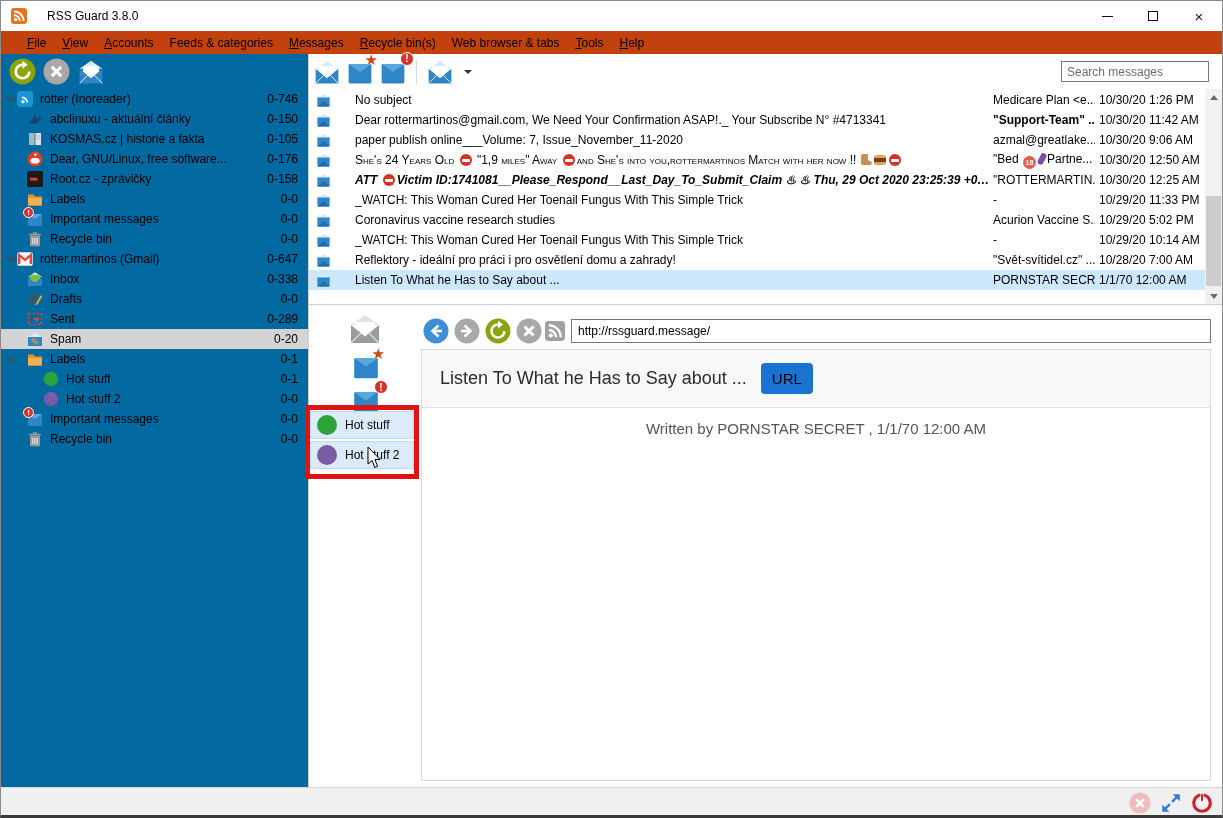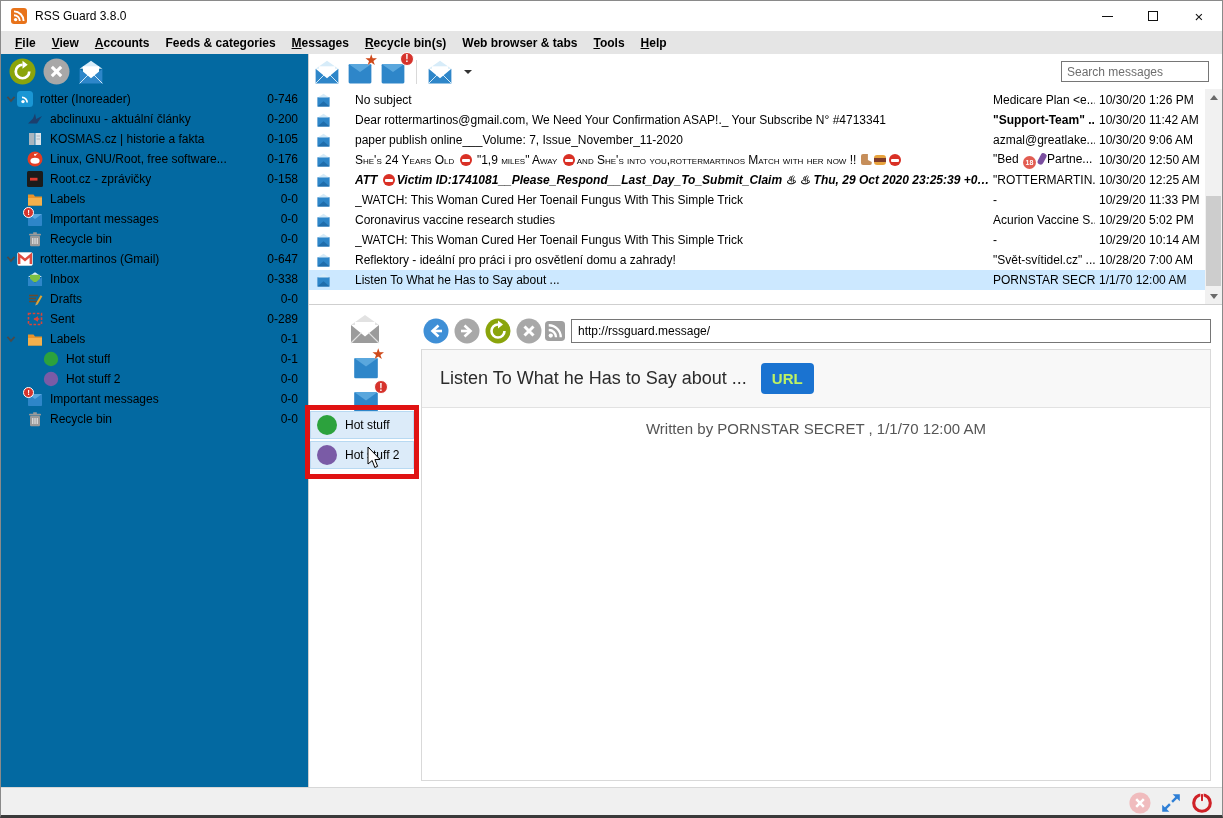--- a/index.html
+++ b/index.html
@@ -1,30 +1,30 @@
 <!DOCTYPE html>
 <html><head>
 <meta charset="utf-8">
 <style>
   html,body{margin:0;padding:0;background:#555;font-family:"Liberation Sans",sans-serif;}
   *{box-sizing:border-box;}
   .window{position:relative;width:1223px;height:818px;background:#fff;border:1px solid #8a8a8a;border-bottom:3px solid #3a3a3a;overflow:hidden;font-size:12px;color:#000;}
 
   
-  .titlebar{height:30px;display:flex;align-items:center;background:#fff;}
+  .titlebar{height:30px;display:flex;align-items:center;background:#fff;gap:12px;}
   .app-icon{width:16px;height:16px;margin-left:10px;display:inline-block;}
   .titlebar .title{margin-left:8px;font-size:12px;color:#000;}
   .winbtns{margin-left:auto;display:flex;height:100%;}
   .winbtn{width:46px;height:100%;display:flex;align-items:center;justify-content:center;color:#111;}
   .glyph-min{width:11px;height:1px;background:#111;}
   .glyph-max{width:10px;height:10px;border:1px solid #111;}
   .glyph-close{font-size:15px;line-height:1;}
 
   
-  .menubar{height:23px;display:flex;align-items:center;padding-left:6px;background:#e5e5e5;font-weight:bold;}
+  .menubar{height:23px;display:flex;align-items:center;padding-left:18px;background:#c2410c;}
   .menu-item{display:inline-block;padding:3px 8px;white-space:nowrap;}
   .menu-item.accel::first-letter{text-decoration:underline;}
 
   
   .body{display:flex;height:733px;}
   .sidebar{width:308px;border-right:1px solid #cfcfcf;display:flex;flex-direction:column;background:#0369a1;}
   .side-toolbar{height:35px;display:flex;align-items:center;gap:7px;padding-left:8px;}
   .feed-list{flex:1;overflow:hidden;}
 
   .main{flex:1;display:flex;flex-direction:column;position:relative;background:#fff;}
@@ -73,21 +73,21 @@
   
   .preview{flex:1;position:relative;border-top:1px solid #cfcfcf;background:#fff;}
   .pv-strip-icon{position:absolute;}
   .nav-circ{position:absolute;top:13px;width:26px;height:26px;}
   .nav-circ svg{width:100%;height:100%;}
   .rss-btn{position:absolute;left:236px;top:16px;width:20px;height:20px;}
   .url-input{position:absolute;left:262px;top:14px;width:640px;height:24px;border:1px solid #767676;font-family:"Liberation Sans",sans-serif;font-size:12px;padding:0 6px;color:#000;}
   .content-box{position:absolute;left:112px;top:44px;width:790px;height:432px;border:1px solid #d9d9d9;background:#fff;}
   .cb-titlerow{height:58px;background:#f8f8f8;border-bottom:1px solid #e2e2e2;display:flex;align-items:center;padding:0 18px;gap:14px;}
   .cb-title{font-size:18px;color:#2b2b2b;white-space:nowrap;overflow:hidden;}
-  .url-btn{background:#1a73d1;color:#bef264;font-weight:bold;font-size:15px;padding:7px 11px;border-radius:4px;flex:0 0 auto;}
+  .url-btn{background:#1a73d1;color:#000000;font-weight:normal;font-size:15px;padding:7px 11px;border-radius:4px;flex:0 0 auto;}
   .cb-byline{margin-top:12px;text-align:center;font-size:15px;color:#555;}
 
   
   .labels-popup{position:absolute;left:309px;top:410px;width:104px;z-index:40;background:#fff;}
   .label-item{height:28px;display:flex;align-items:center;background:#dcebf9;border:1px solid #b8d9f2;margin-bottom:2px;}
   .label-circ{width:20px;height:20px;border-radius:50%;margin-left:6px;flex:0 0 20px;}
   .label-text{margin-left:8px;font-size:12px;white-space:nowrap;}
   .red-annotation{position:absolute;left:304px;top:404px;width:114px;height:74px;border:5px solid #e01212;z-index:50;pointer-events:none;}
   .cursor{position:absolute;left:366px;top:446px;width:15px;height:22px;z-index:60;pointer-events:none;}
 
@@ -187,21 +187,21 @@
           </div>
           <div class="feed-row">
             <span class="chev"></span>
             <span class="feed-ind1"></span>
             <span class="ticon i16">
               <svg viewBox="0 0 16 16">
                 <path d="M1 12.5 L6 7.5 L8 2.5 L9.2 8 L15 5 L10 12.5 Z" fill="#1c3f6e"></path>
               </svg>
             </span>
             <span class="feed-name">abclinuxu - aktuální články</span>
-            <span class="feed-count">0-200</span>
+            <span class="feed-count">0-150</span>
           </div>
           <div class="feed-row">
             <span class="chev"></span>
             <span class="feed-ind1"></span>
             <span class="ticon i16">
               <svg viewBox="0 0 16 16">
                 <rect x="2" y="2" width="5.6" height="12" fill="#aab6bf"></rect>
                 <rect x="8.4" y="2" width="5.6" height="12" fill="#dde4e9"></rect>
                 <line x1="9.5" y1="5" x2="13" y2="5" stroke="#aab6bf"></line>
                 <line x1="9.5" y1="8" x2="13" y2="8" stroke="#aab6bf"></line>
@@ -214,21 +214,21 @@
             <span class="chev"></span>
             <span class="feed-ind1"></span>
             <span class="ticon i16">
               <svg viewBox="0 0 16 16">
                 <circle cx="8" cy="8" r="7.5" fill="#e43d24"></circle>
                 <ellipse cx="8" cy="9.8" rx="4.6" ry="3" fill="#fff"></ellipse>
                 <circle cx="8" cy="3.8" r="1" fill="#fff"></circle>
                 <line x1="8" y1="4" x2="10.4" y2="2.6" stroke="#fff" stroke-width="0.9"></line>
               </svg>
             </span>
-            <span class="feed-name">Linux, GNU/Root, free software...</span>
+            <span class="feed-name">Dear, GNU/Linux, free software...</span>
             <span class="feed-count">0-176</span>
           </div>
           <div class="feed-row">
             <span class="chev"></span>
             <span class="feed-ind1"></span>
             <span class="ticon i16">
               <svg viewBox="0 0 16 16">
                 <rect width="16" height="16" rx="1.5" fill="#1b1b1b"></rect>
                 <rect x="3" y="6.8" width="7.5" height="2.8" fill="#e03c31"></rect>
               </svg>
@@ -327,20 +327,34 @@
             <span class="feed-ind1"></span>
             <span class="ticon i16">
               <svg viewBox="0 0 16 16">
                 <rect x="1.5" y="2.5" width="13" height="11" fill="none" stroke="#d8453a" stroke-width="1.6" stroke-dasharray="2.6 1.6"></rect>
                 <polygon points="11,5.3 6.3,8 11,10.7" fill="#d8453a"></polygon>
                 <line x1="7" y1="8" x2="12.3" y2="8" stroke="#d8453a" stroke-width="1.5"></line>
               </svg>
             </span>
             <span class="feed-name">Sent</span>
             <span class="feed-count">0-289</span>
+          </div>
+          <div class="feed-row selected">
+            <span class="chev"></span>
+            <span class="feed-ind1"></span>
+            <span class="ticon i16">
+              <svg viewBox="0 0 16 16">
+                <polygon points="1,6 8,1.5 15,6" fill="#d7ecf9"></polygon>
+                <rect x="1" y="6" width="14" height="9" fill="#2e86c9"></rect>
+                <circle cx="6.3" cy="9.3" r="2.4" fill="#b5885f"></circle>
+                <path d="M5 10.5 C5.5 8.5 8 8 9 9.2 L12 11.6 L9.6 13.6 Z" fill="#b5885f"></path>
+              </svg>
+            </span>
+            <span class="feed-name">Spam</span>
+            <span class="feed-count">0-20</span>
           </div>
           <div class="feed-row">
             <span class="chev"><svg viewBox="0 0 10 10">
                 <path d="M2 3.2 L5 6.6 L8 3.2" stroke="#4a4a4a" stroke-width="1.4" fill="none"></path>
               </svg></span>
             <span class="feed-ind1"></span>
             <span class="ticon i16">
               <svg viewBox="0 0 16 16">
                 <path d="M1 3.5 h5.5 l1.5 2 H15 v9 H1 Z" fill="#e8932a"></path>
                 <path d="M1 7 H15 V14.5 H1 Z" fill="#f4b04c"></path>

